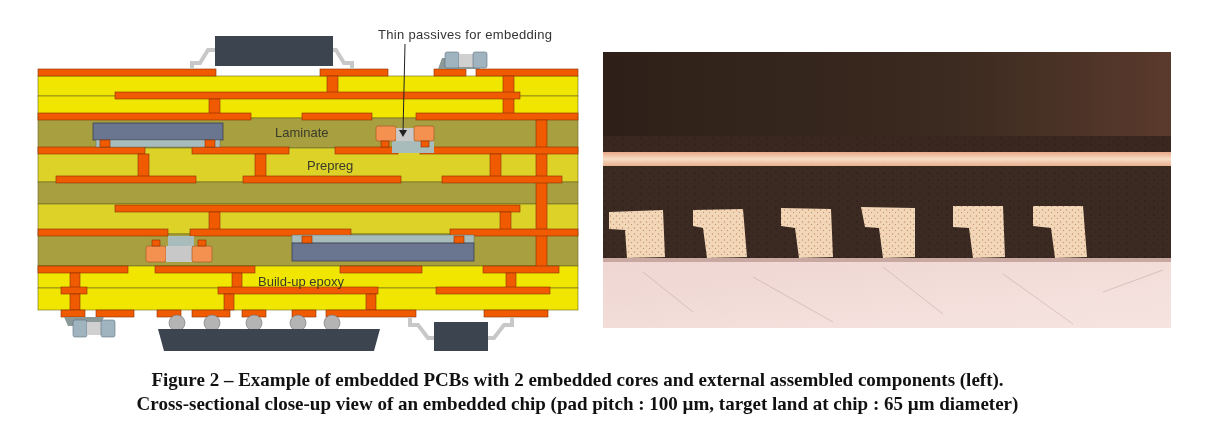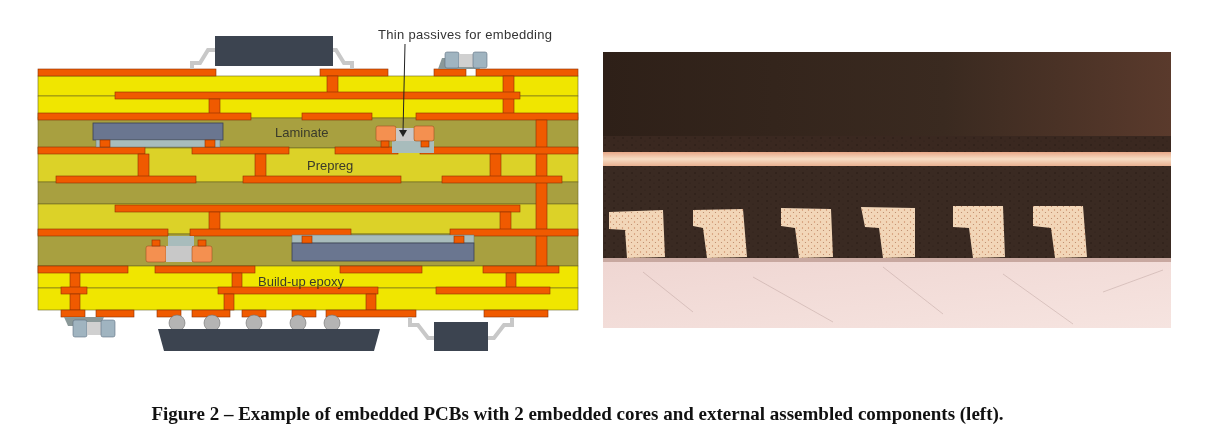--- a/index.html
+++ b/index.html
@@ -2,21 +2,21 @@
 <html><head>
 <meta charset="utf-8">
 <style>
   html, body { margin: 0; padding: 0; background: #ffffff; }
   body { width: 1219px; height: 445px; position: relative; overflow: hidden; }
   .left-fig { position: absolute; left: 30px; top: 20px; width: 560px; height: 340px; }
   .right-photo { position: absolute; left: 603px; top: 52px; width: 568px; height: 276px; overflow: hidden; }
   .caption {
     position: absolute; left: 0; top: 368px; width: 1155px; text-align: center;
     font-family: "Liberation Serif", serif; font-weight: bold; font-size: 19px;
-    line-height: 24px; color: #111; margin-top: 34px;
+    line-height: 24px; color: #111;
   }
   .caption div { white-space: nowrap; }
   .lbl { font-family: "Liberation Sans", sans-serif; font-size: 13px; fill: #3a3a2a; }
   .lbl-top { font-family: "Liberation Sans", sans-serif; font-size: 13px; fill: #333; letter-spacing: 0.3px; }
 </style>
 </head>
 <body>
 
 <svg class="left-fig" viewBox="0 0 560 340" xmlns="http://www.w3.org/2000/svg">
   <defs>
@@ -224,13 +224,14 @@
     <line x1="40" y1="220" x2="90" y2="260"></line>
     <line x1="150" y1="225" x2="230" y2="270"></line>
     <line x1="280" y1="215" x2="340" y2="262"></line>
     <line x1="400" y1="222" x2="470" y2="272"></line>
     <line x1="500" y1="240" x2="560" y2="218"></line>
   </g>
 </svg>
 
 <div class="caption">
   <div>Figure 2 – Example of embedded PCBs with 2 embedded cores and external assembled components (left).</div>
+  <div>Cross-sectional close-up view of an embedded chip (pad pitch : 100 µm, target land at chip : 65 µm diameter)</div>
 </div>
 
 </body></html>

